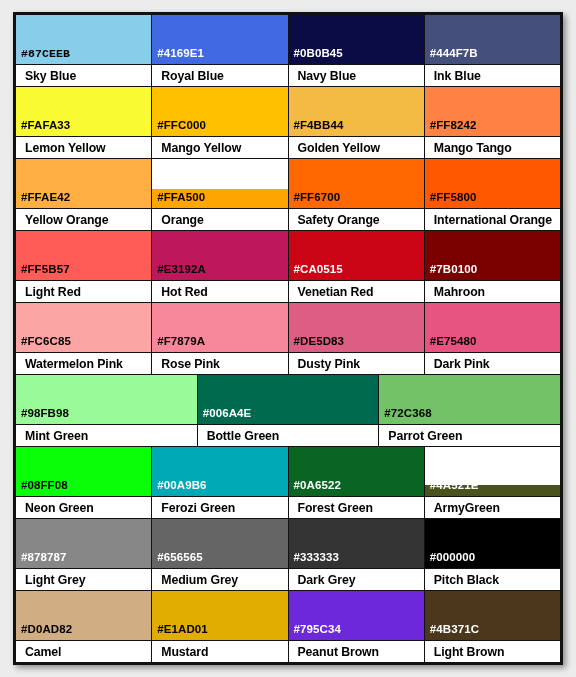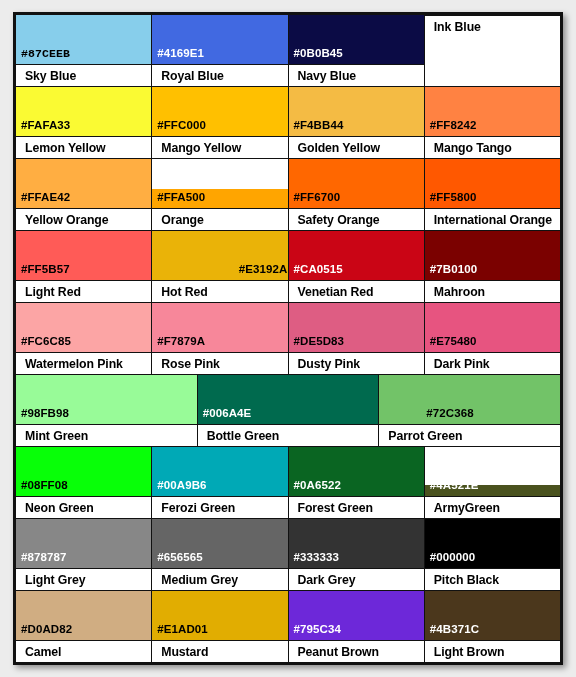--- a/index.html
+++ b/index.html
@@ -108,20 +108,23 @@
           </div>
           <div class="name-label">Royal Blue</div>
         </div>
         <div class="color-cell">
           <div class="swatch" style="background-color: rgb(11, 11, 69);">
             <div class="hex-label" style="color: rgb(255, 255, 255);">#0B0B45</div>
           </div>
           <div class="name-label">Navy Blue</div>
         </div>
         <div class="color-cell">
+          <div class="swatch" style="background-color: rgb(68, 79, 123);">
+            <div class="hex-label" style="color: rgb(255, 255, 255);">#444F7B</div>
+          </div>
           <div class="name-label">Ink Blue</div>
         </div>
       </div>
       <div class="color-row">
         <div class="color-cell">
           <div class="swatch" style="background-color: rgb(250, 250, 51);">
             <div class="hex-label" style="color: rgb(0, 0, 0);">#FAFA33</div>
           </div>
           <div class="name-label">Lemon Yellow</div>
         </div>
@@ -171,21 +174,21 @@
         </div>
       </div>
       <div class="color-row">
         <div class="color-cell">
           <div class="swatch" style="background-color: rgb(255, 91, 87);">
             <div class="hex-label" style="color: rgb(0, 0, 0);">#FF5B57</div>
           </div>
           <div class="name-label">Light Red</div>
         </div>
         <div class="color-cell">
-          <div class="swatch" style="background-color: #eab308; justify-content: flex-end;">
+          <div class="swatch" style="background-color: #be185d;">
             <div class="hex-label" style="color: rgb(0, 0, 0);">#E3192A</div>
           </div>
           <div class="name-label">Hot Red</div>
         </div>
         <div class="color-cell">
           <div class="swatch" style="background-color: rgb(202, 5, 21);">
             <div class="hex-label" style="color: rgb(255, 255, 255);">#CA0515</div>
           </div>
           <div class="name-label">Venetian Red</div>
         </div>
@@ -230,21 +233,21 @@
           <div class="name-label">Mint Green</div>
         </div>
         <div class="color-cell">
           <div class="swatch" style="background-color: rgb(0, 106, 78);">
             <div class="hex-label" style="color: rgb(255, 255, 255);">#006A4E</div>
           </div>
           <div class="name-label">Bottle Green</div>
         </div>
         <div class="color-cell">
           <div class="swatch" style="background-color: rgb(114, 195, 104);">
-            <div class="hex-label" style="color: rgb(0, 0, 0); margin-left: 42px;">#72C368</div>
+            <div class="hex-label" style="color: rgb(0, 0, 0);">#72C368</div>
           </div>
           <div class="name-label">Parrot Green</div>
         </div>
       </div>
       <div class="color-row">
         <div class="color-cell">
           <div class="swatch" style="background-color: rgb(8, 255, 8);">
             <div class="hex-label" style="color: rgb(0, 0, 0);">#08FF08</div>
           </div>
           <div class="name-label">Neon Green</div>

